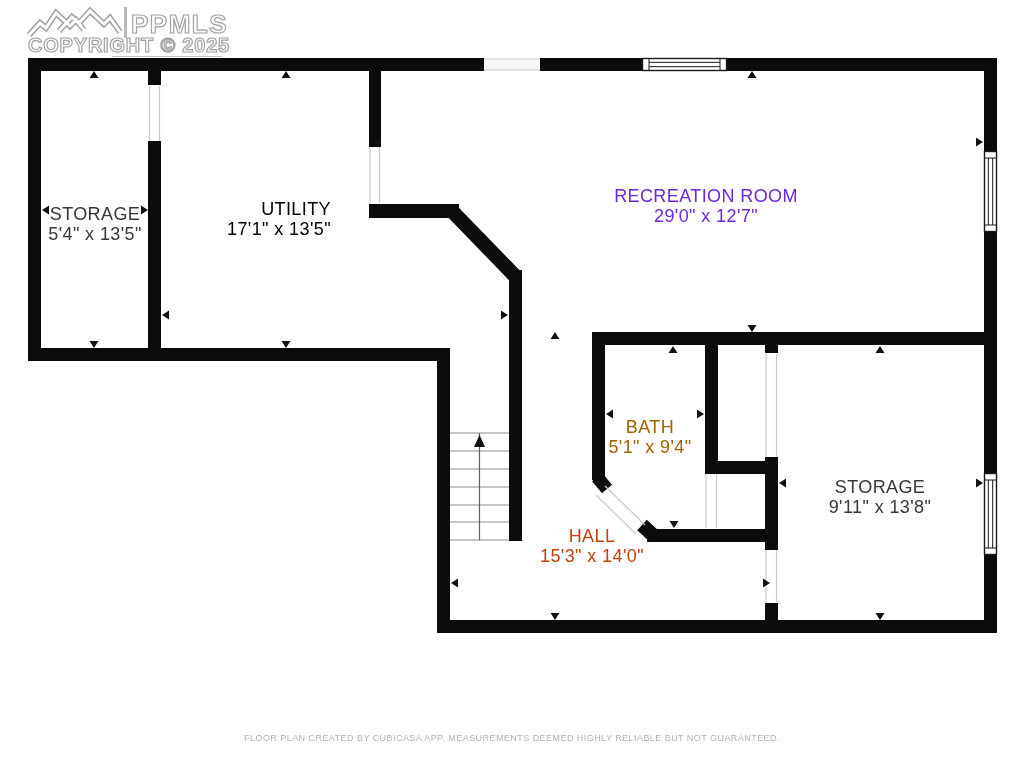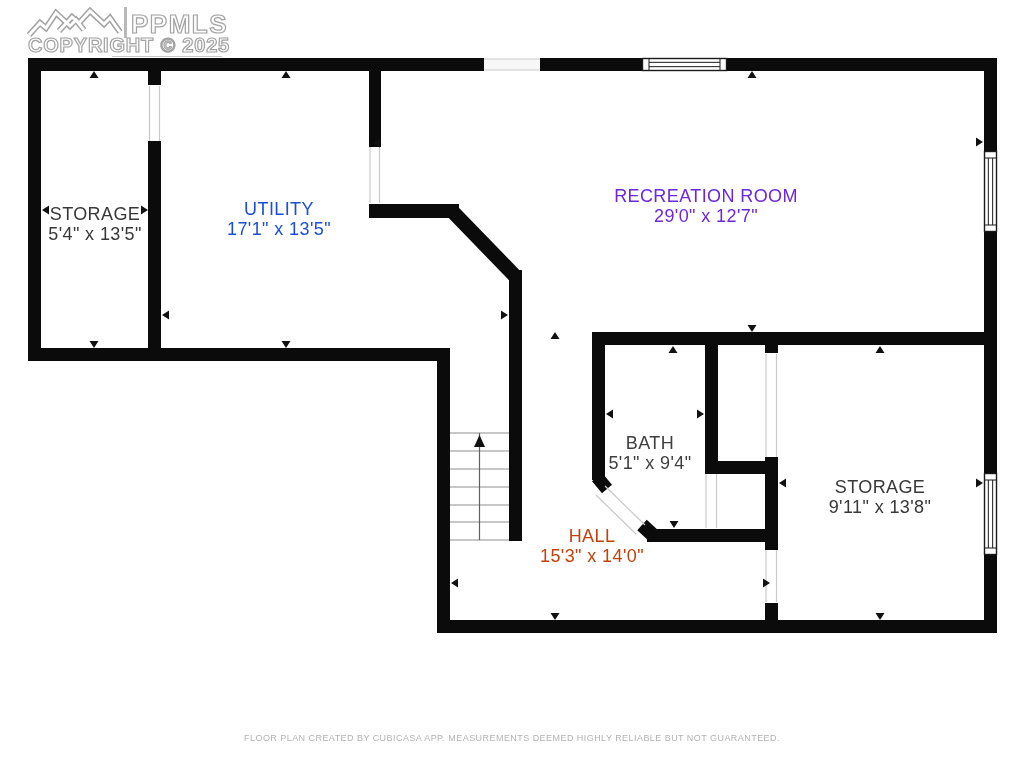--- a/index.html
+++ b/index.html
@@ -115,29 +115,29 @@
       <polygon points="983,483 976,478.5 976,487.5" fill="#111111"></polygon>
       <polygon points="983,142 976,137.5 976,146.5" fill="#111111"></polygon>
       <polygon points="451,583 458,578.5 458,587.5" fill="#111111"></polygon>
       <polygon points="555,620 550.5,613 559.5,613" fill="#111111"></polygon>
     </svg>
 
   <div class="room-label" style="left: 95px; top: 204px; color: rgb(56, 56, 56);">
     <div class="room-name">STORAGE</div>
     <div class="room-dims">5'4" x 13'5"</div>
   </div>
-  <div class="room-label" style="left: 279px; top: 199px; color: #1d4ed8;">
+  <div class="room-label" style="left: 279px; top: 199px; color: #000000; text-align: right;">
     <div class="room-name">UTILITY</div>
     <div class="room-dims">17'1" x 13'5"</div>
   </div>
   <div class="room-label" style="left: 706px; top: 186px; color: #6d28d9;">
     <div class="room-name">RECREATION ROOM</div>
     <div class="room-dims">29'0" x 12'7"</div>
   </div>
-  <div class="room-label" style="left: 650px; top: 417px; color: #404040; margin-top: 16px;">
+  <div class="room-label" style="left: 650px; top: 417px; color: #a16207;">
     <div class="room-name">BATH</div>
     <div class="room-dims">5'1" x 9'4"</div>
   </div>
   <div class="room-label" style="left: 880px; top: 477px; color: rgb(56, 56, 56);">
     <div class="room-name">STORAGE</div>
     <div class="room-dims">9'11" x 13'8"</div>
   </div>
   <div class="room-label" style="left: 592px; top: 526px; color: #c2410c;">
     <div class="room-name">HALL</div>
     <div class="room-dims">15'3" x 14'0"</div>

